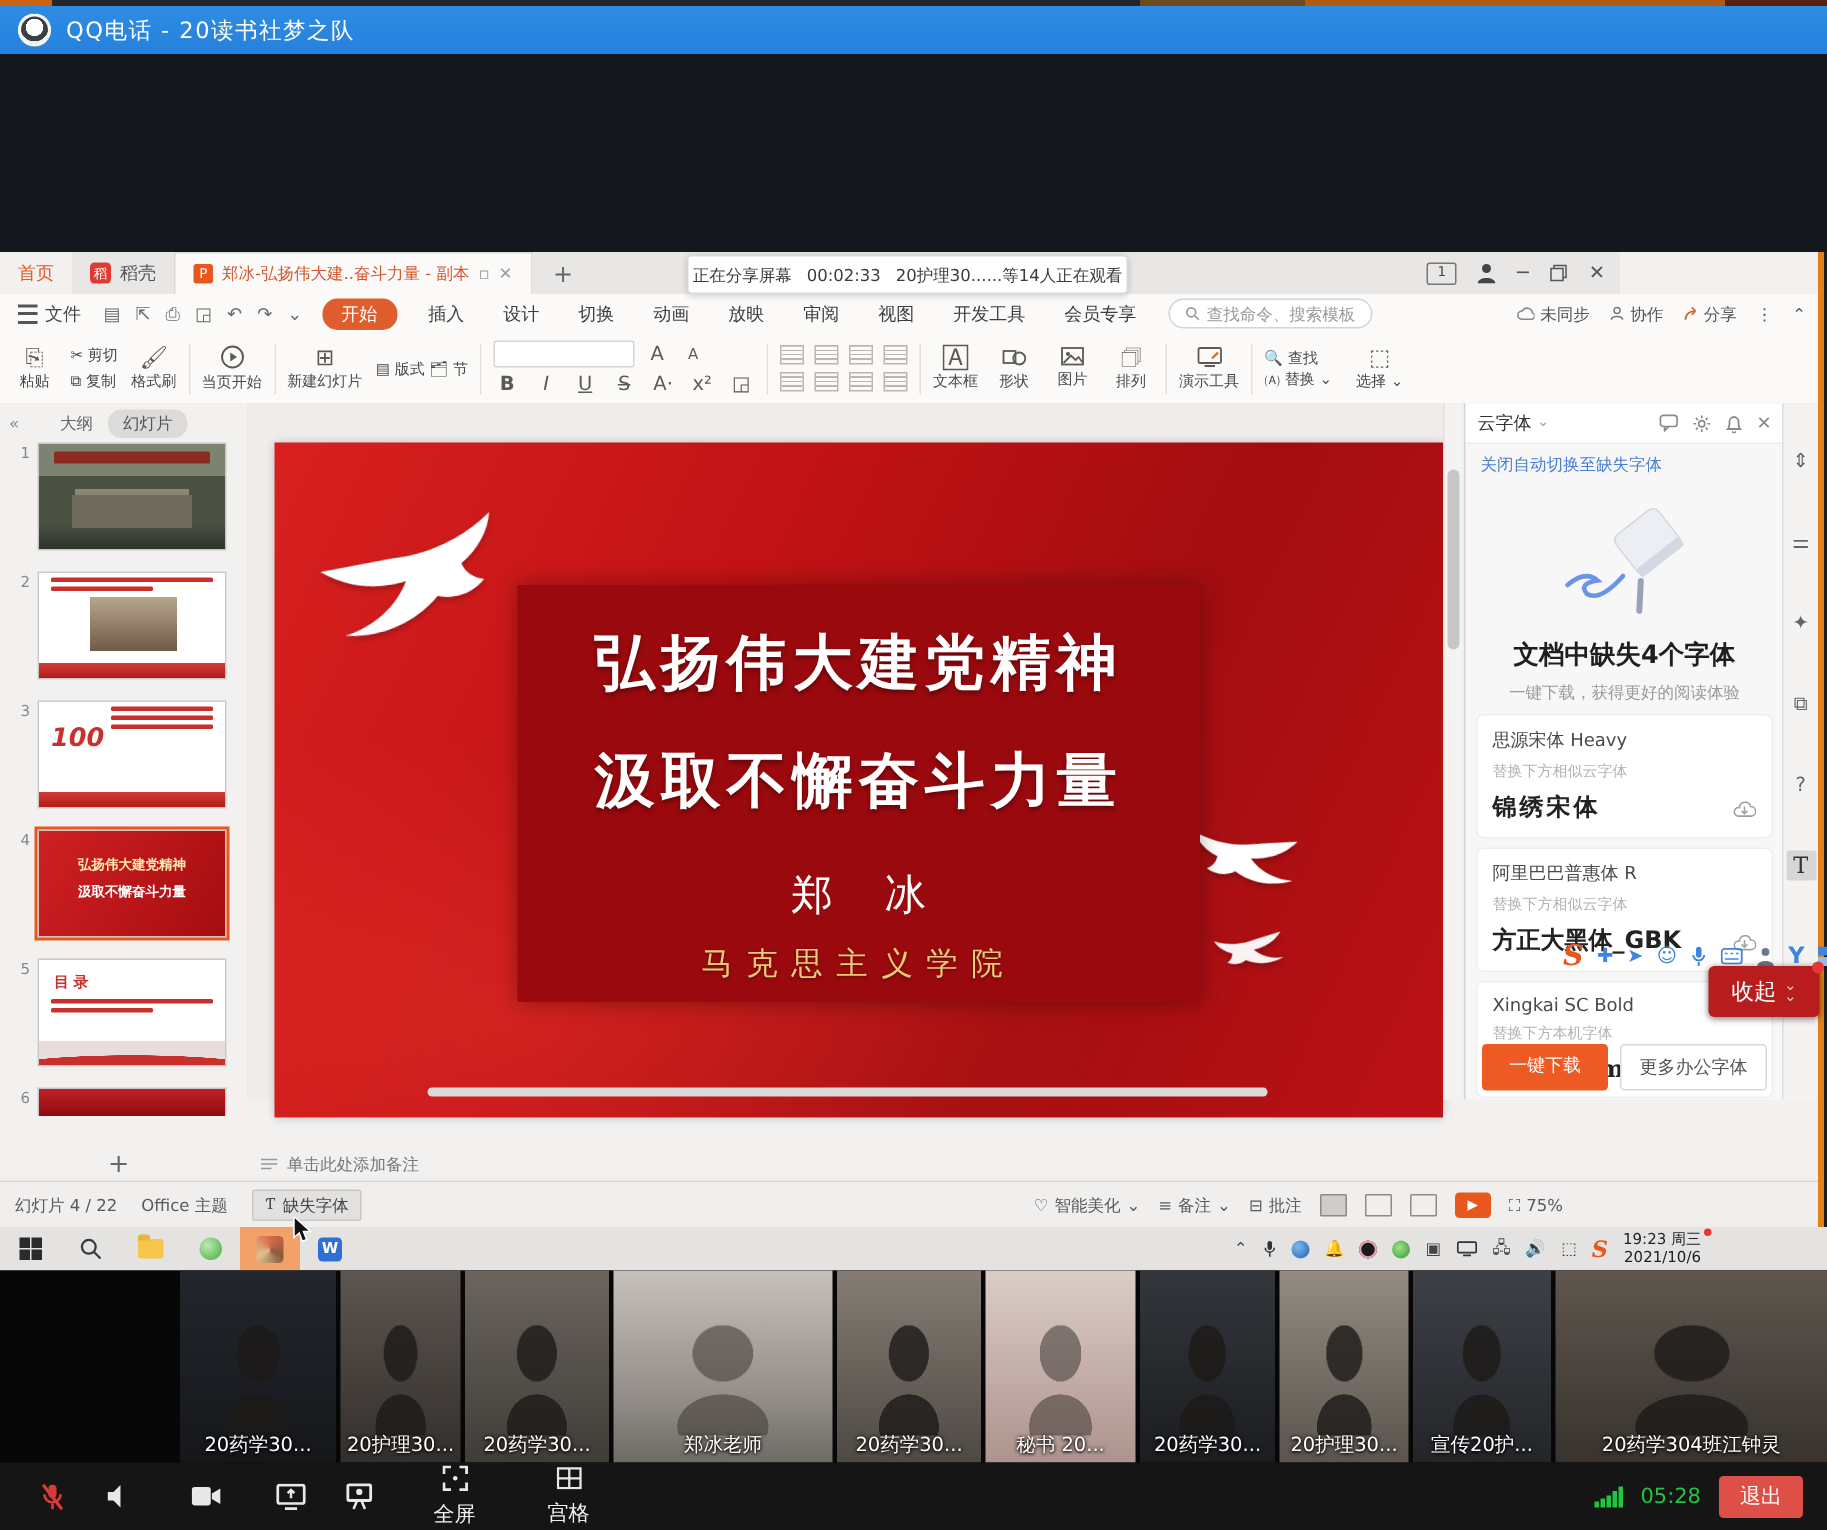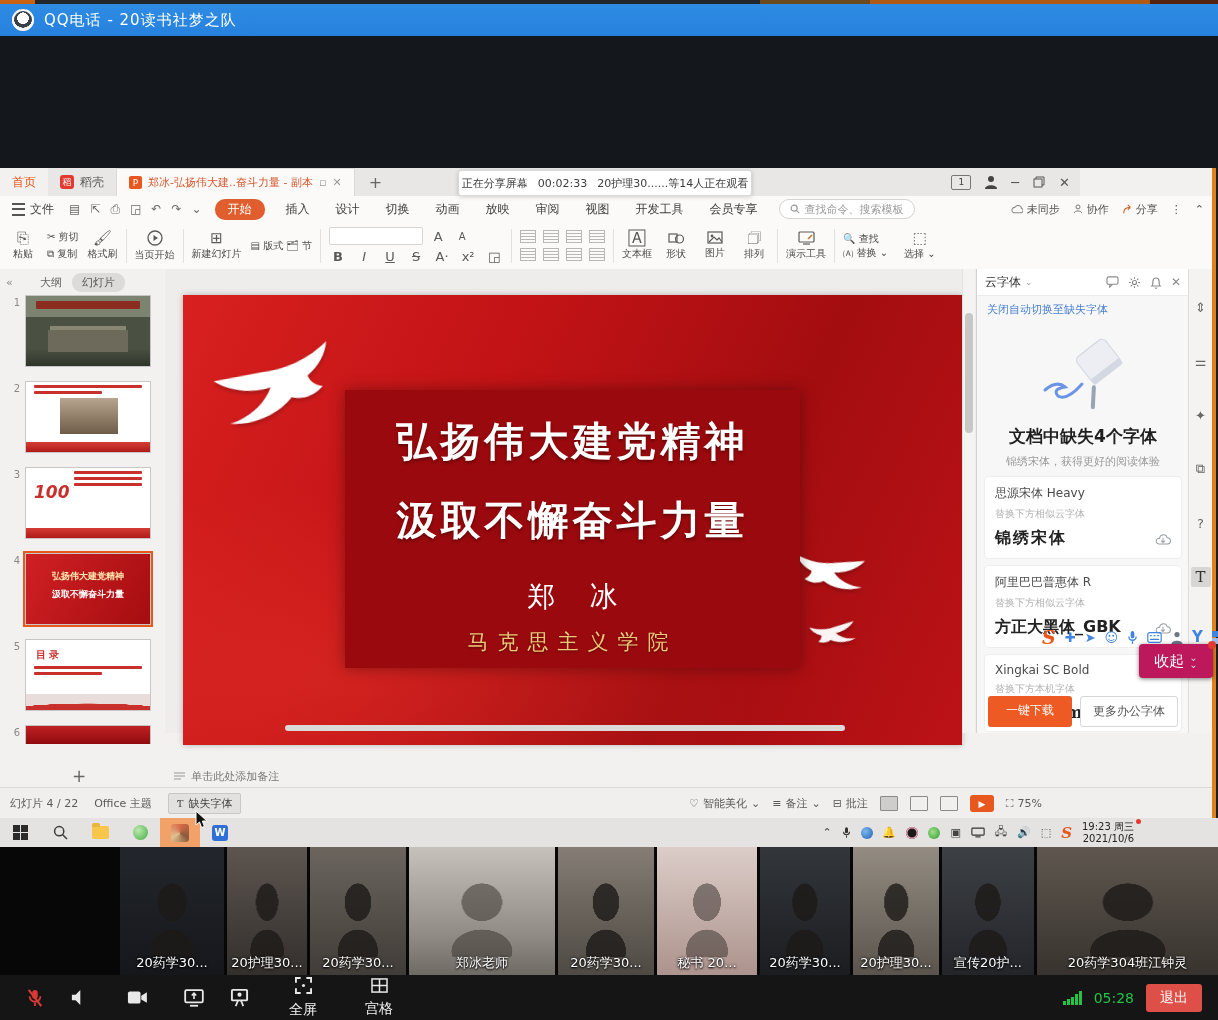--- a/index.html
+++ b/index.html
@@ -146,21 +146,21 @@
   .sb-right{margin-left:auto;display:flex;align-items:center;gap:12px;padding-right:170px;}
   .sb-it{display:flex;align-items:center;gap:4px;}
   .viewbox{width:16px;height:13px;border:1px solid #8d8b89;border-radius:1px;}
   .viewbox.sel{background:#cfcdcb;}
   .playbtn{width:24px;height:17px;background:#e8571d;border-radius:3px;color:#fff;font-size:9px;display:flex;align-items:center;justify-content:center;}
 
   
   #qq-overlay{left:1042px;top:625px;height:24px;position:absolute;display:flex;align-items:center;gap:9px;z-index:40;}
   .ov-s{color:#e8571d;font-weight:bold;font-size:19px;font-family:"DejaVu Serif",serif;font-style:italic;}
   .ov-ic{color:#3f85e0;font-size:13px;font-weight:bold;}
-  #collapse-btn{left:1139px;top:644px;width:74px;height:34px;background:#be185d;border-radius:4px;color:#fff;display:flex;align-items:center;justify-content:center;gap:5px;font-size:15px;position:absolute;z-index:50;box-shadow:0 1px 4px rgba(0,0,0,.5);}
+  #collapse-btn{left:1139px;top:644px;width:74px;height:34px;background:#b91c1c;border-radius:4px;color:#fff;display:flex;align-items:center;justify-content:center;gap:5px;font-size:15px;position:absolute;z-index:50;box-shadow:0 1px 4px rgba(0,0,0,.5);}
   #collapse-btn .chev{color:#cfd3da;font-size:10px;line-height:7px;}
   #collapse-btn .dot{position:absolute;right:-3px;top:-3px;width:8px;height:8px;border-radius:50%;background:#e23a30;}
 
   
   #taskbar{left:0;top:818px;width:1218px;height:29px;background:#e4e3e2;position:absolute;display:flex;align-items:center;}
   .tb-left{display:flex;align-items:center;height:100%;}
   .tb-ic{width:40px;height:100%;display:flex;align-items:center;justify-content:center;}
   .tb-ic.hl{background:#f2a269;}
   .winlogo{width:15px;height:15px;display:grid;grid-template-columns:7px 7px;grid-template-rows:7px 7px;gap:1px;}
   .winlogo div{background:#2b2b2b;}
@@ -543,21 +543,21 @@
         <svg width="120" height="90" viewBox="0 0 120 90">
           <path d="M22 64 q12 -10 20 -3 q-13 2 -7 9 q9 5 24 -12" stroke="#6b93e6" fill="none" stroke-width="3" stroke-linecap="round"></path>
           <g transform="rotate(-38 78 38)">
             <rect x="60" y="18" width="36" height="32" rx="5" fill="#eceef4" stroke="#d2d6e0"></rect>
             <rect x="60" y="44" width="36" height="7" rx="2" fill="#d4d8e2"></rect>
             <path d="M58 52 l-13 15" stroke="#9aa3b5" stroke-width="4" stroke-linecap="round"></path>
           </g>
         </svg>
       </div>
       <div class="fp-heading">文档中缺失4个字体</div>
-      <div class="fp-sub">锦绣宋体，获得更好的阅读体验</div>
+      <div class="fp-sub">一键下载，获得更好的阅读体验</div>
 
       <div class="fcard">
         <div class="fname">思源宋体 Heavy</div>
         <div class="fhint">替换下方相似云字体</div>
         <div class="frow">
           <span class="frep">锦绣宋体</span>
           <svg class="dl" width="16" height="14" viewBox="0 0 24 22">
               <path d="M6 19 a4.5 4.5 0 1 1 .7-8.9 A6 6 0 0 1 18.5 9 a4 4 0 0 1 .5 10 H6z" fill="none" stroke="#9aa0a6" stroke-width="1.6"></path>
               <path d="M12 9v7 M9 13.5 L12 16.5 15 13.5" fill="none" stroke="#9aa0a6" stroke-width="1.6"></path>
             </svg>

